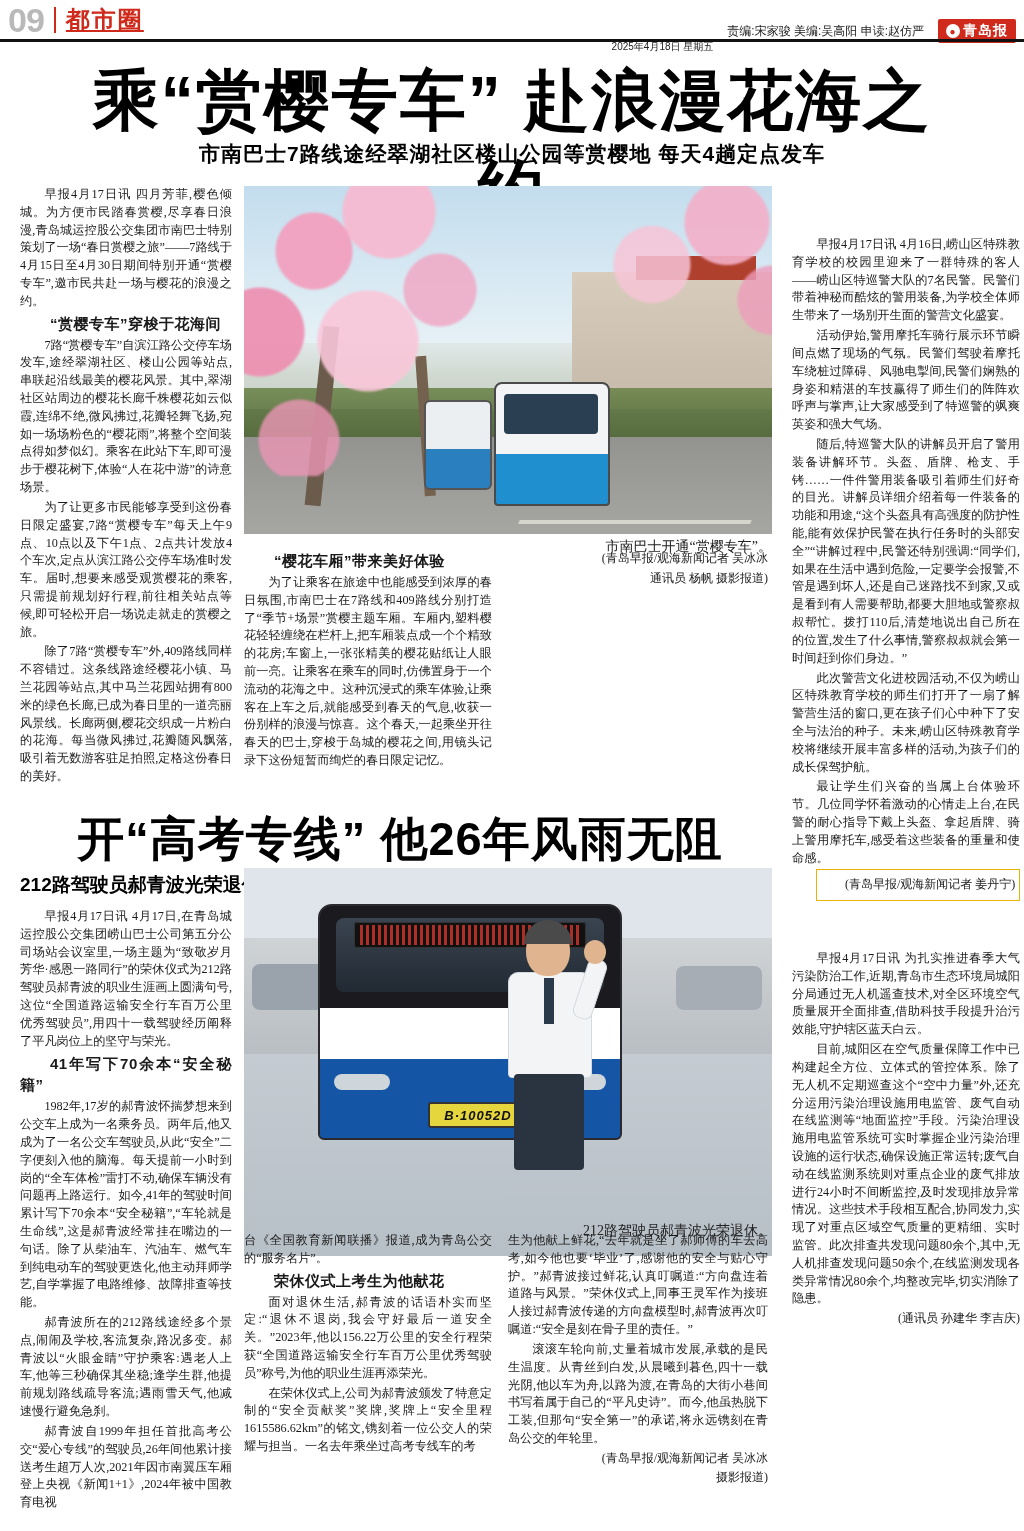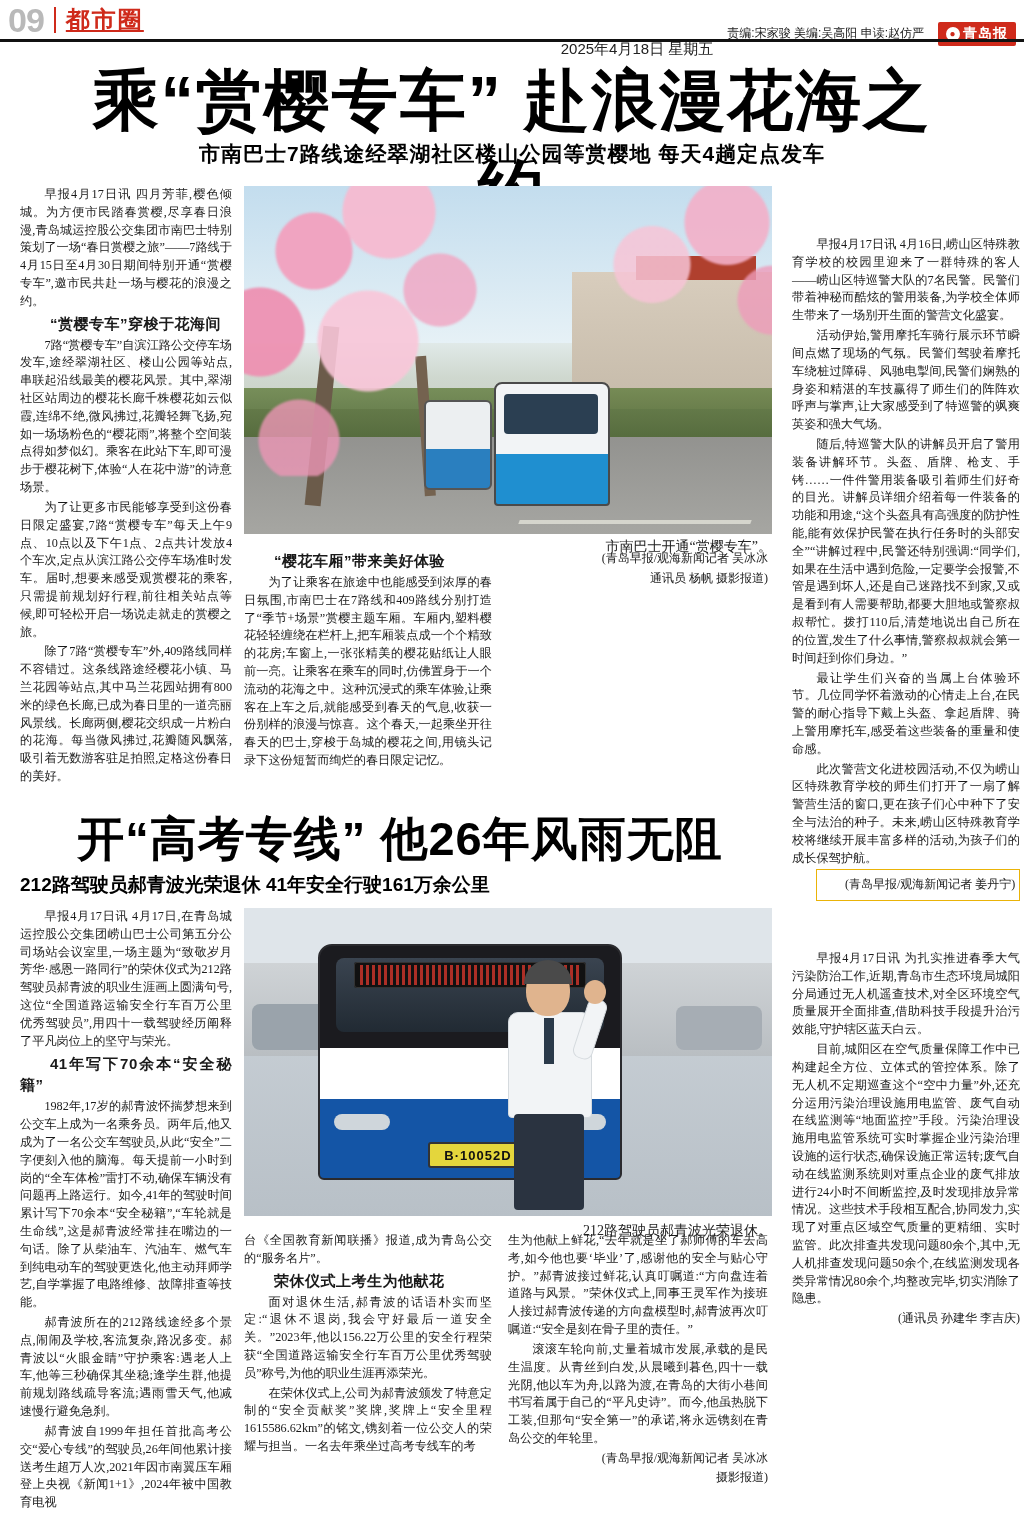--- a/index.html
+++ b/index.html
@@ -34,21 +34,21 @@
     position:absolute;left:0;top:39px;width:1024px;height:2px;background:#111;
   }
   .masthead-line2{
     position:absolute;left:0;top:41px;width:1024px;height:1px;background:#111;
   }
   .masthead-right{
     position:absolute;right:8px;top:8px;display:flex;align-items:center;gap:14px;
     font-size:12px;color:#222;
     font-family:"Liberation Sans","DejaVu Sans",sans-serif;
   }
-  .masthead-right .date{font-size:15px;margin-top:32px;}
+  .masthead-right .date{font-size:10px;margin-top:32px;}
   .masthead-right .credit{font-size:12px;}
   .logo-badge{
     background:#cf2a1b;color:#fff;font-weight:bold;font-size:14px;
     padding:3px 8px 3px 8px;border-radius:2px;display:flex;align-items:center;gap:3px;
     letter-spacing:1px;
   }
   .logo-badge .dot{
     width:14px;height:14px;border-radius:50%;background:#fff;color:#cf2a1b;
     font-size:10px;display:flex;align-items:center;justify-content:center;
   }
@@ -144,22 +144,22 @@
   .p1-bus{position:absolute;left:250px;top:196px;width:112px;height:120px;
     background:linear-gradient(#f2f4f6 0 58%, #1f8fd0 58% 100%);
     border:2px solid #4a4a4a;border-radius:8px 8px 4px 4px;}
   .p1-buswin{position:absolute;left:8px;top:10px;width:94px;height:40px;background:#2b3f52;border-radius:4px;}
   .p1-bus2{position:absolute;left:180px;top:214px;width:64px;height:86px;
     background:linear-gradient(#eceff1 0 55%, #2a7fbf 55% 100%);border:2px solid #555;border-radius:6px;}
   .p1-green{position:absolute;left:0;bottom:28%;width:100%;height:14%;
     background:linear-gradient(rgba(104,130,70,.85),rgba(80,104,54,.9));}
 
   
-  #photo2{left:244px;top:908px;width:528px;height:308px;
-    background:linear-gradient(#cfd6dc,#b8c0c7);}
+  #photo2{left:244px;top:868px;width:528px;height:388px;
+    background:linear-gradient(#cfd6dc,#b8c0c7);font-style:italic;}
   .p2-sky{position:absolute;left:0;top:0;width:100%;height:22%;background:#dfe5ea;}
   .p2-bg{position:absolute;left:0;top:18%;width:100%;height:30%;
     background:linear-gradient(#cfd3d6,#b9bec2);}
   .p2-car1{position:absolute;left:8px;top:96px;width:78px;height:46px;background:#9aa3ab;border-radius:8px;}
   .p2-car2{position:absolute;left:92px;top:100px;width:62px;height:40px;background:#8e969e;border-radius:8px;}
   .p2-car3{position:absolute;right:10px;top:98px;width:86px;height:44px;background:#a6adb4;border-radius:8px;}
   .p2-bus{position:absolute;left:74px;top:36px;width:300px;height:232px;
     background:linear-gradient(#1b1b1f 0 44%, #ffffff 44% 66%, #1455a6 66% 100%);
     border-radius:14px 14px 6px 6px;border:2px solid #2a2a2e;}
   .p2-windshield{position:absolute;left:16px;top:12px;width:268px;height:74px;
@@ -293,22 +293,22 @@
     <p class="noindent">生为他献上鲜花,“去年就是坐了郝师傅的车去高考,如今他也要‘毕业’了,感谢他的安全与贴心守护。”郝青波接过鲜花,认真叮嘱道:“方向盘连着道路与风景。”荣休仪式上,同事王灵军作为接班人接过郝青波传递的方向盘模型时,郝青波再次叮嘱道:“安全是刻在骨子里的责任。”</p>
     <p>滚滚车轮向前,丈量着城市发展,承载的是民生温度。从青丝到白发,从晨曦到暮色,四十一载光阴,他以车为舟,以路为渡,在青岛的大街小巷间书写着属于自己的“平凡史诗”。而今,他虽热脱下工装,但那句“安全第一”的承诺,将永远镌刻在青岛公交的年轮里。</p>
     <p class="byline">(青岛早报/观海新闻记者 吴冰冰</p>
     <p class="byline">摄影报道)</p>
   </div>
 
   <div class="col" style="left:792px;top:236px;width:228px;">
     <p>早报4月17日讯 4月16日,崂山区特殊教育学校的校园里迎来了一群特殊的客人——崂山区特巡警大队的7名民警。民警们带着神秘而酷炫的警用装备,为学校全体师生带来了一场别开生面的警营文化盛宴。</p>
     <p>活动伊始,警用摩托车骑行展示环节瞬间点燃了现场的气氛。民警们驾驶着摩托车绕桩过障碍、风驰电掣间,民警们娴熟的身姿和精湛的车技赢得了师生们的阵阵欢呼声与掌声,让大家感受到了特巡警的飒爽英姿和强大气场。</p>
     <p>随后,特巡警大队的讲解员开启了警用装备讲解环节。头盔、盾牌、枪支、手铐……一件件警用装备吸引着师生们好奇的目光。讲解员详细介绍着每一件装备的功能和用途,“这个头盔具有高强度的防护性能,能有效保护民警在执行任务时的头部安全”“讲解过程中,民警还特别强调:“同学们,如果在生活中遇到危险,一定要学会报警,不管是遇到坏人,还是自己迷路找不到家,又或是看到有人需要帮助,都要大胆地或警察叔叔帮忙。拨打110后,清楚地说出自己所在的位置,发生了什么事情,警察叔叔就会第一时间赶到你们身边。”</p>
+    <p>此次警营文化进校园活动,不仅为崂山区特殊教育学校的师生们打开了一扇了解警营生活的窗口,更在孩子们心中种下了安全与法治的种子。未来,崂山区特殊教育学校将继续开展丰富多样的活动,为孩子们的成长保驾护航。</p>
     <p>最让学生们兴奋的当属上台体验环节。几位同学怀着激动的心情走上台,在民警的耐心指导下戴上头盔、拿起盾牌、骑上警用摩托车,感受着这些装备的重量和使命感。</p>
-    <p>此次警营文化进校园活动,不仅为崂山区特殊教育学校的师生们打开了一扇了解警营生活的窗口,更在孩子们心中种下了安全与法治的种子。未来,崂山区特殊教育学校将继续开展丰富多样的活动,为孩子们的成长保驾护航。</p>
     <p class="byline-box">
       <span>(青岛早报/观海新闻记者 姜丹宁)</span>
     </p>
   </div>
 
   <div class="col" style="left:792px;top:950px;width:228px;">
     <p>早报4月17日讯 为扎实推进春季大气污染防治工作,近期,青岛市生态环境局城阳分局通过无人机遥查技术,对全区环境空气质量展开全面排查,借助科技手段提升治污效能,守护辖区蓝天白云。</p>
     <p>目前,城阳区在空气质量保障工作中已构建起全方位、立体式的管控体系。除了无人机不定期巡查这个“空中力量”外,还充分运用污染治理设施用电监管、废气自动在线监测等“地面监控”手段。污染治理设施用电监管系统可实时掌握企业污染治理设施的运行状态,确保设施正常运转;废气自动在线监测系统则对重点企业的废气排放进行24小时不间断监控,及时发现排放异常情况。这些技术手段相互配合,协同发力,实现了对重点区域空气质量的更精细、实时监管。此次排查共发现问题80余个,其中,无人机排查发现问题50余个,在线监测发现各类异常情况80余个,均整改完毕,切实消除了隐患。</p>
     <p class="byline">(通讯员 孙建华 李吉庆)</p>
   </div>

